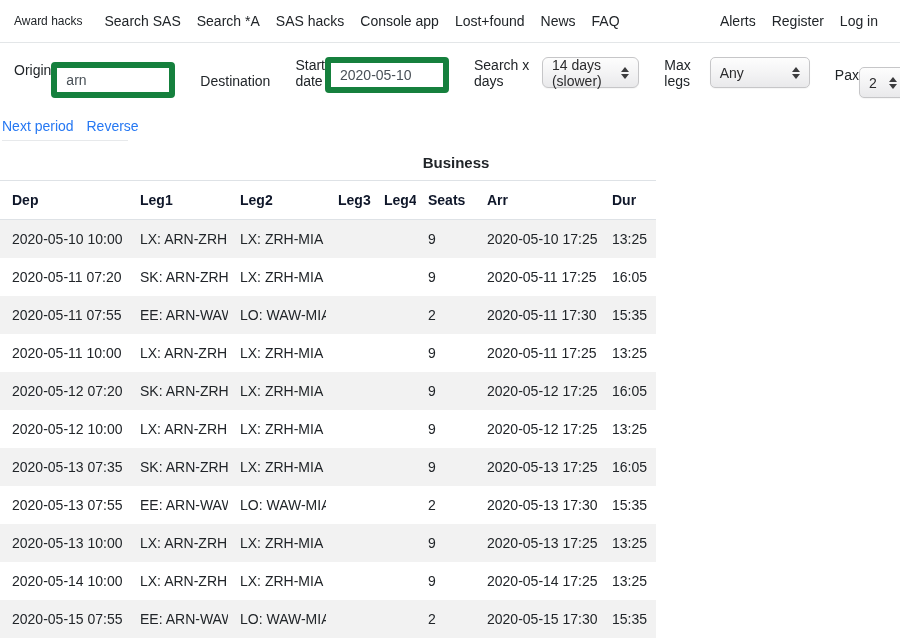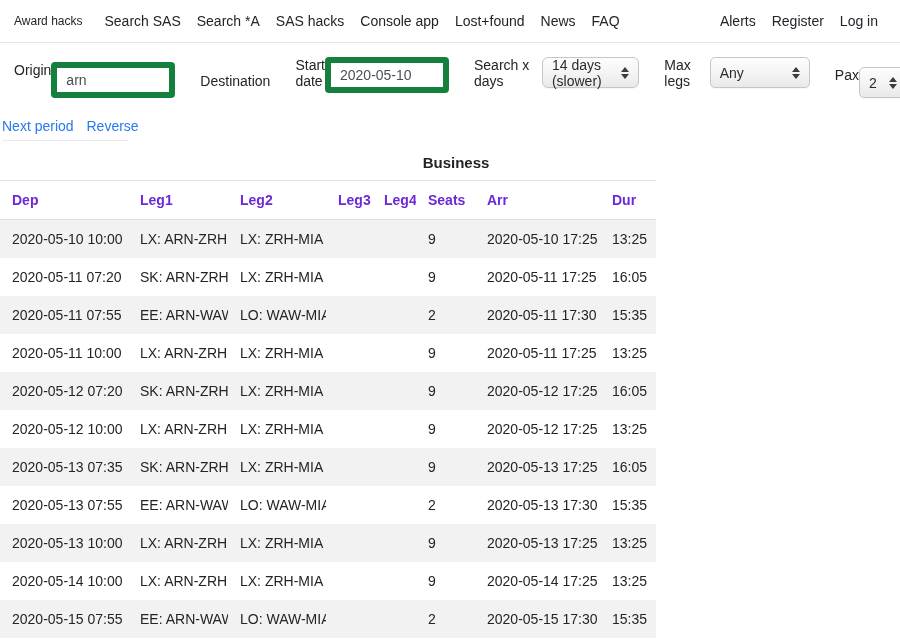--- a/index.html
+++ b/index.html
@@ -90,21 +90,21 @@
     table-layout: fixed;
     width: 656px;
     margin-top: 9px;
     font-size: 14px;
   }
   table.results thead tr { border-top: 1px solid #dee2e6; border-bottom: 1px solid #dee2e6; }
   table.results th {
     text-align: left;
     font-weight: 700;
     padding: 11px 6px 11px 12px;
-    color: #6d28d9;
+    color: #0f172a;
     white-space: nowrap;
     overflow: hidden;
   }
   table.results td {
     padding: 11px 6px 11px 12px;
     color: #212529;
     white-space: nowrap;
     overflow: hidden;
   }
   table.results tr.striped { background: #f2f2f2; }

